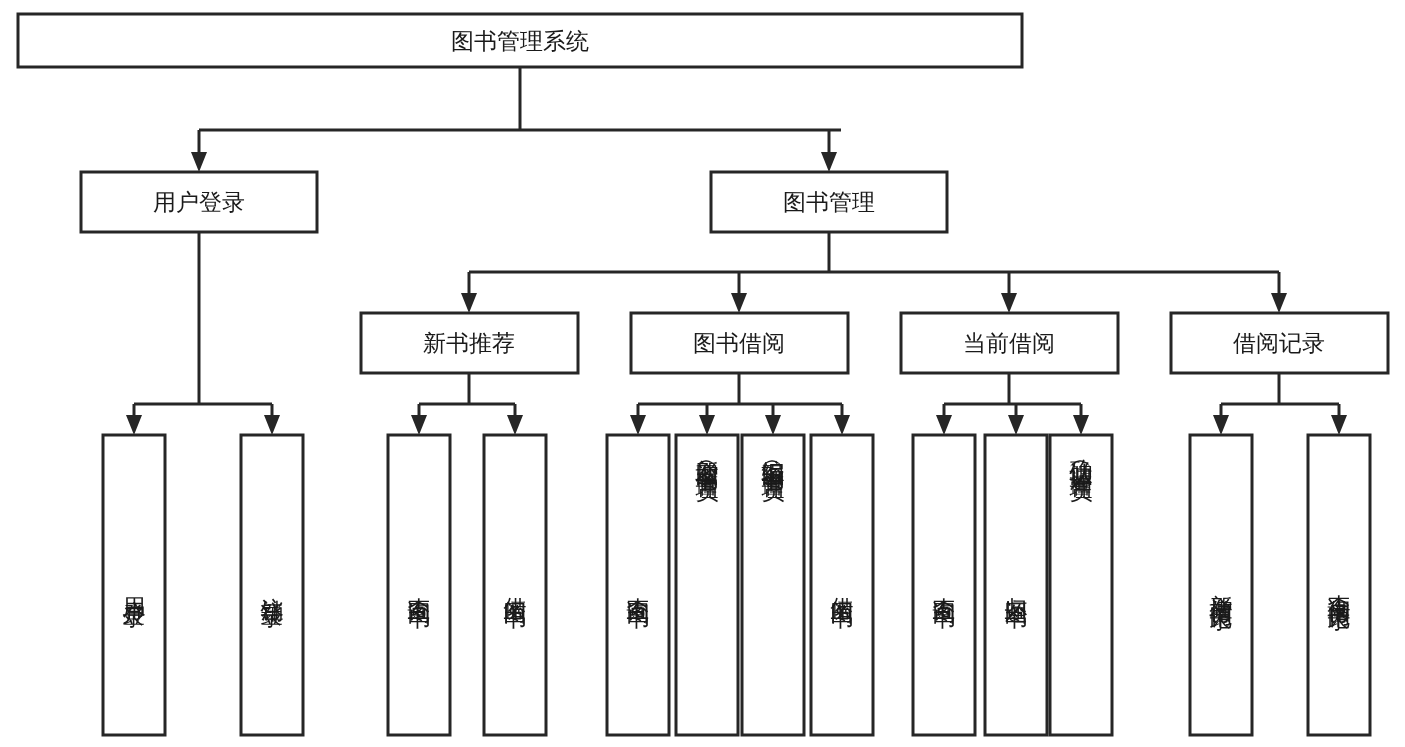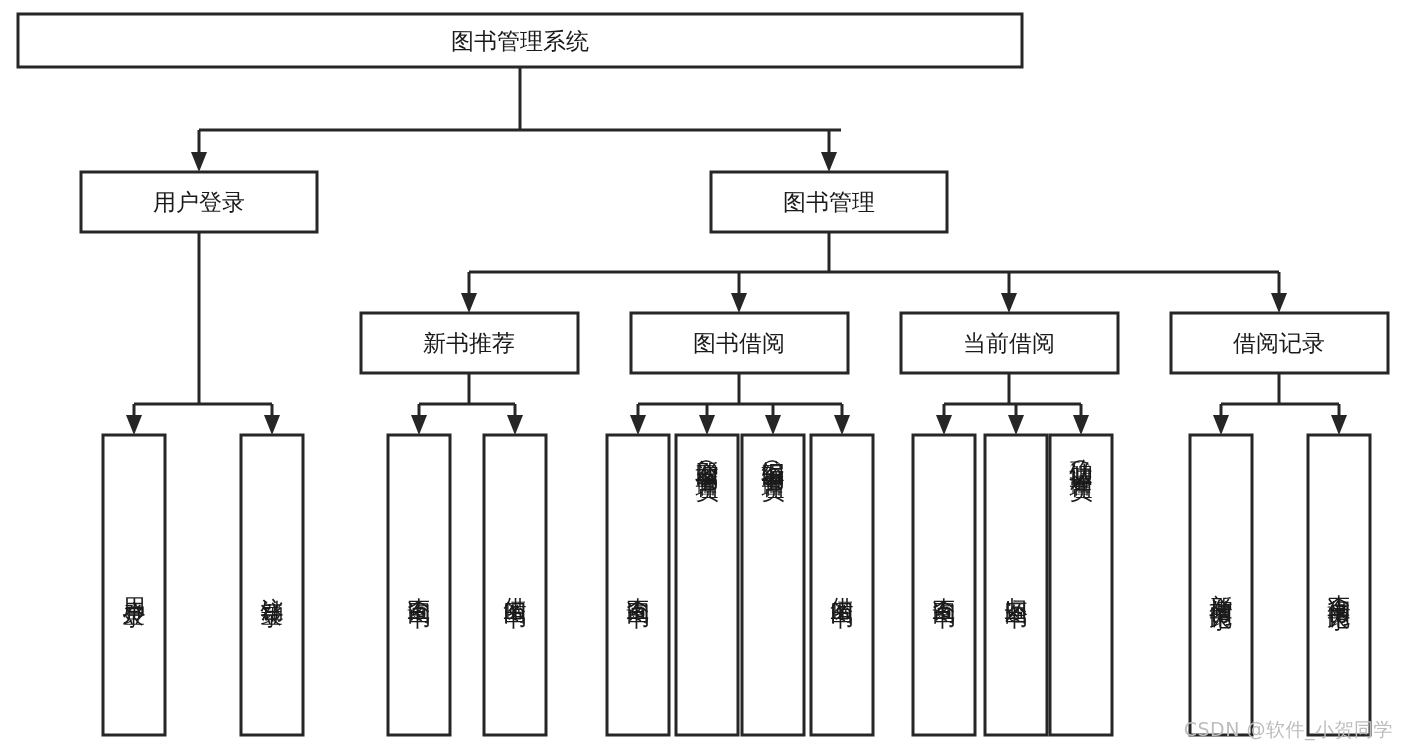--- a/index.html
+++ b/index.html
@@ -243,15 +243,14 @@
   <div class="vtext-box align-top" style="left:1050px; top:435px; width:62px; height:300px;">
     <span class="vtext">确认归还（管理员）</span>
   </div>
   <div class="vtext-box" style="left:1190px; top:435px; width:62px; height:300px;">
     <span class="vtext">新增借阅记录</span>
   </div>
   <div class="vtext-box" style="left:1308px; top:435px; width:62px; height:300px;">
     <span class="vtext">查询借阅记录</span>
   </div>
 
-  <div class="watermark">CSDN @软件_小贺同学</div>
 
 </div>
 
 </body></html>

